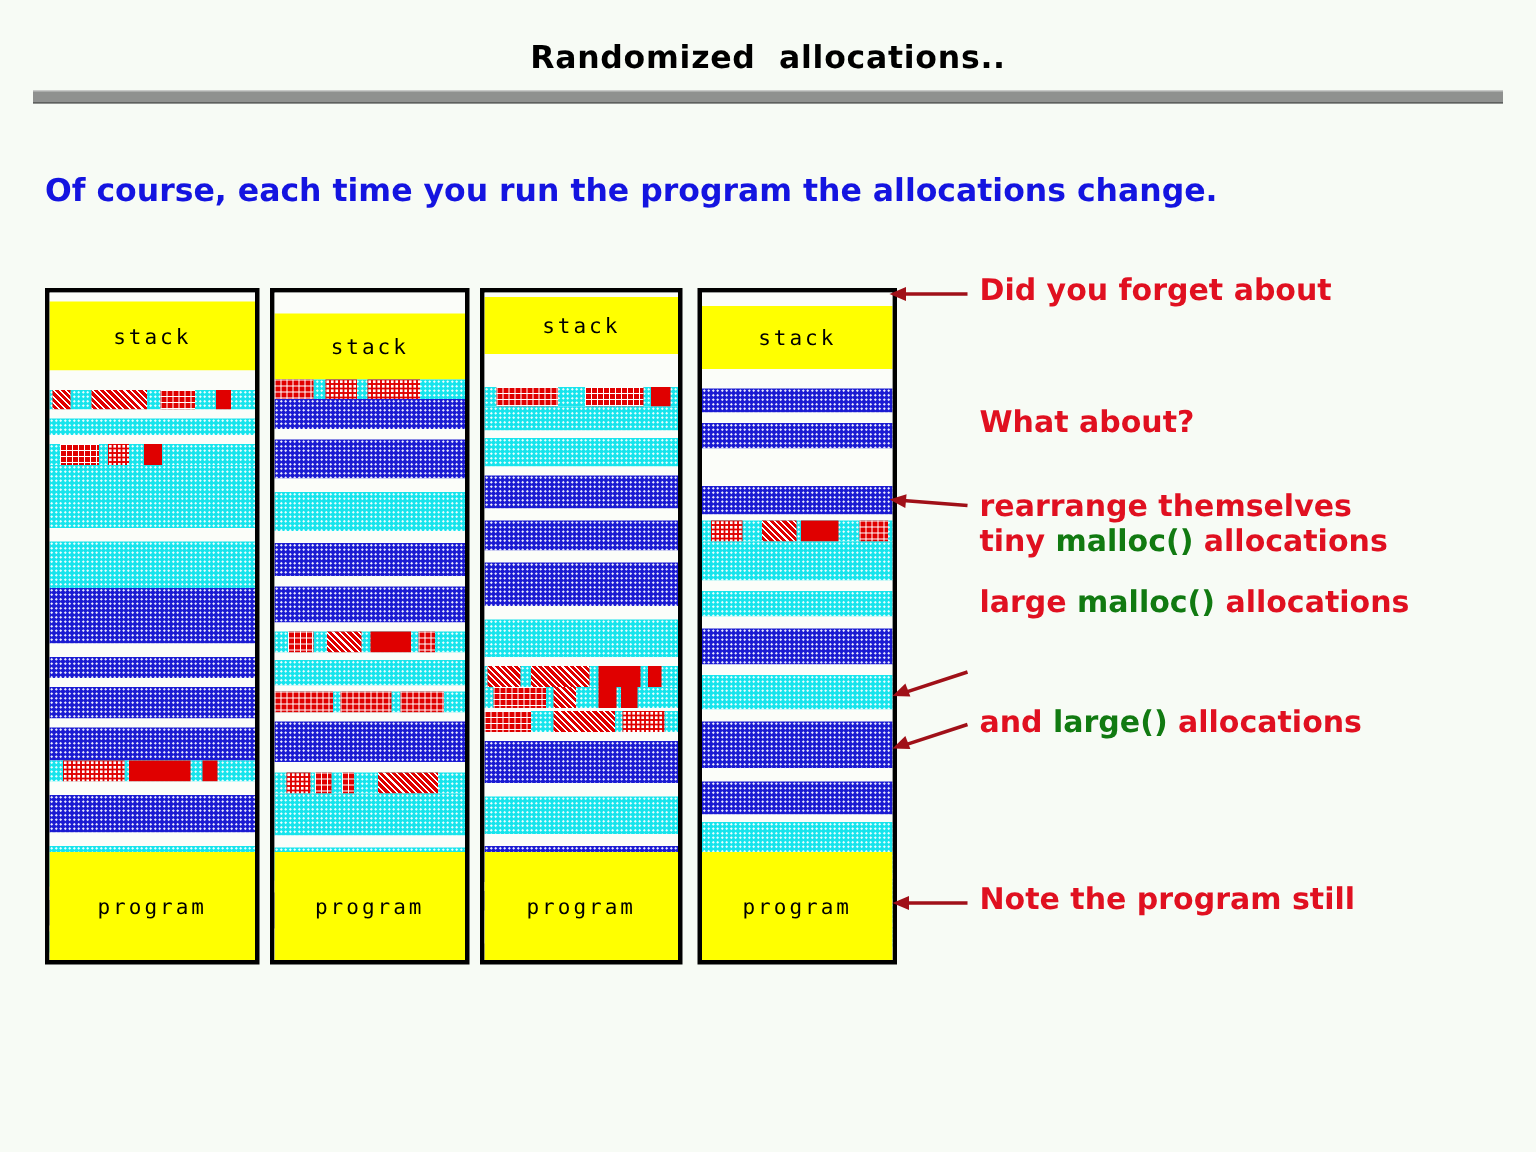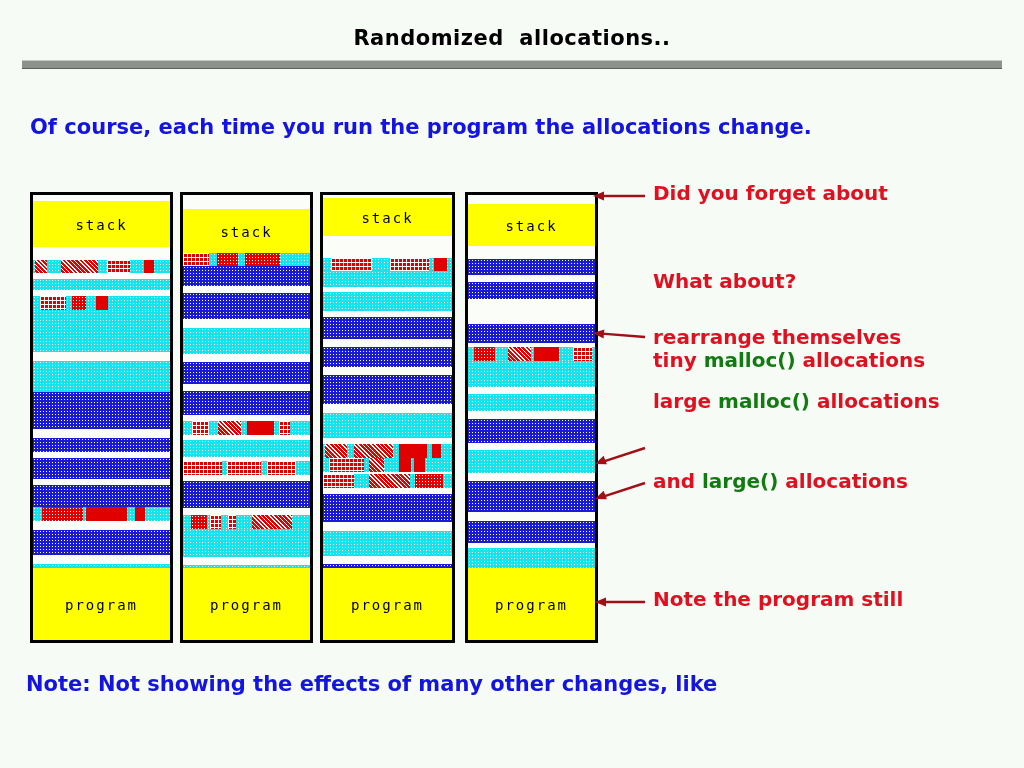--- a/index.html
+++ b/index.html
@@ -433,14 +433,13 @@
       <line x1="645" y1="483" x2="604" y2="496.44" stroke="#a01018" stroke-width="2.4"></line>
       <polygon points="595,499 606.919649248338,499.28628970745154 603.5750583803332,490.71577560818895" fill="#a01018"></polygon>
     </g>
     <g>
       <line x1="645" y1="602" x2="604" y2="602" stroke="#a01018" stroke-width="2.4"></line>
       <polygon points="595,602 606,606.6 606,597.4" fill="#a01018"></polygon>
     </g>
   </svg>
 
 <div id="bottom-note">
-  <div>Note: Not showing the effects of many other changes, like</div>
 </div>
 
 </body></html>

